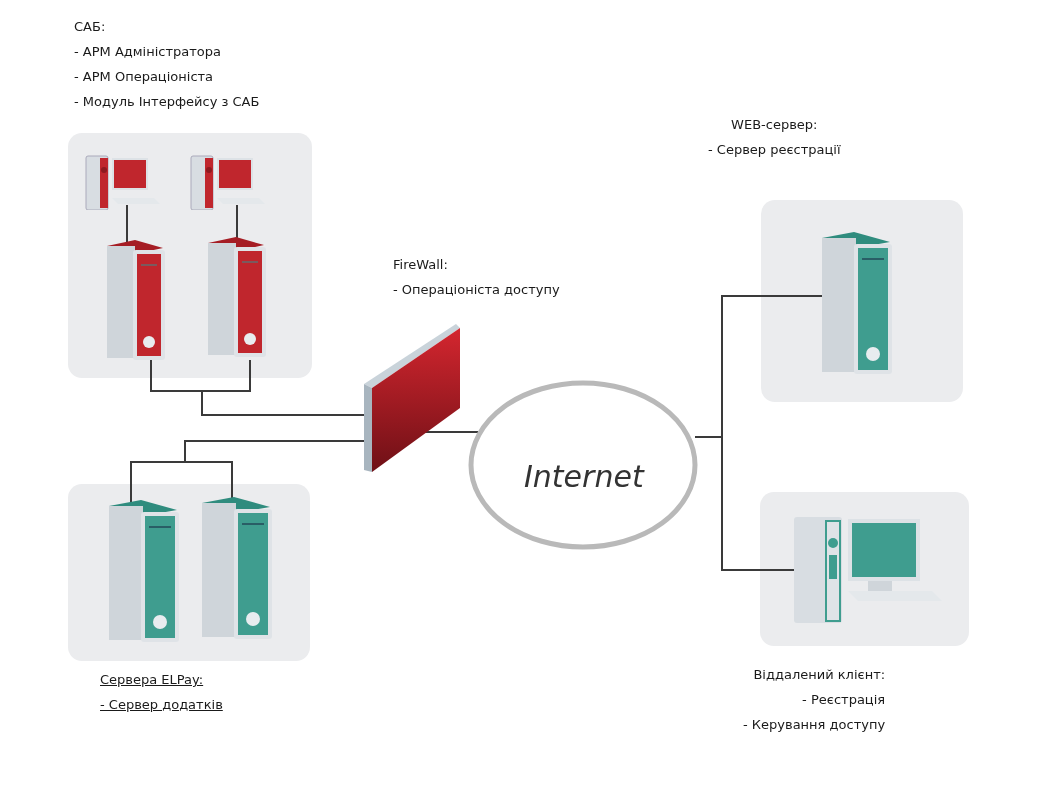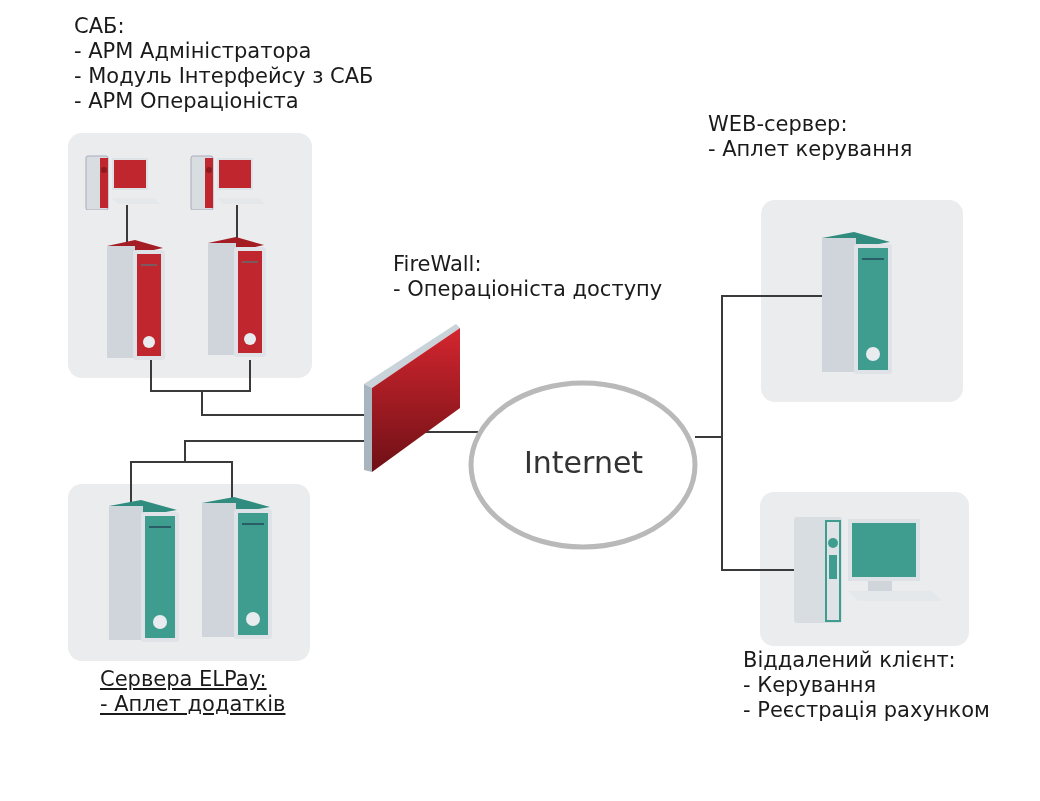--- a/index.html
+++ b/index.html
@@ -1,18 +1,18 @@
 <!DOCTYPE html>
 <html><head>
 <meta charset="utf-8">
 <style>
   html, body { margin:0; padding:0; background:#ffffff; }
   body { width:1040px; height:801px; position:relative; overflow:hidden;
          font-family:"DejaVu Sans", "Liberation Sans", sans-serif; color:#1a1a1a; }
-  .label { position:absolute; font-size:21px; line-height:25px; white-space:nowrap; }
+  .label { position:absolute; font-size:13px; line-height:25px; white-space:nowrap; }
   .label div { display:block; }
   .panel { position:absolute; background:#ebecee; border-radius:14px; }
   svg.wires { position:absolute; left:0; top:0; }
   .node { position:absolute; }
   .inet-text { position:absolute; font-size:30px; color:#333; }
 </style>
 </head>
 <body>
 
 <div class="panel" style="left:68px;top:133px;width:244px;height:245px;"></div>
@@ -35,21 +35,21 @@
     <line x1="425" y1="432" x2="478" y2="432"></line>
 
     <line x1="695" y1="437" x2="722" y2="437"></line>
     <polyline points="822,296 722,296 722,570 795,570"></polyline>
   </g>
 </svg>
 
 <svg class="node" style="left:465px;top:375px;" width="240" height="180">
   <ellipse cx="118" cy="90" rx="112" ry="82" fill="#ffffff" stroke="#b9b9b9" stroke-width="5"></ellipse>
 </svg>
-<div class="inet-text" style="left:524px;top:445px;">Internet</div>
+<div class="inet-text" style="left:524px;top:459px;font-style:italic;">Internet</div>
 
 <svg class="node" style="left:360px;top:318px;" width="110" height="160">
   <defs>
     <linearGradient id="fwg" x1="0" y1="0" x2="0" y2="1">
       <stop offset="0" stop-color="#d4262f"></stop>
       <stop offset="1" stop-color="#6e1016"></stop>
     </linearGradient>
   </defs>
   <polygon points="4,66 96,6 100,10 12,70" fill="#c9d3da"></polygon>
   <polygon points="4,66 12,70 12,154 4,152" fill="#a8b5bf"></polygon>
@@ -123,36 +123,36 @@
   <rect x="37" y="42" width="8" height="24" fill="#3f9d8f"></rect>
   <rect x="56" y="6" width="72" height="62" fill="#dde2e6"></rect>
   <rect x="60" y="10" width="64" height="54" fill="#3f9d8f"></rect>
   <polygon points="56,78 140,78 150,88 66,88" fill="#e4e8eb"></polygon>
   <rect x="76" y="68" width="24" height="10" fill="#cfd5da"></rect>
 </svg>
 
 <div class="label" style="left:74px;top:14px;">
   <div>САБ:</div>
   <div>- АРМ Адміністратора</div>
+  <div>- АРМ Операціоніста</div>
   <div>- Модуль Інтерфейсу з САБ</div>
-  <div>- АРМ Операціоніста</div>
 </div>
 
 <div class="label" style="left:393px;top:252px;">
   <div>FireWall:</div>
   <div>- Операціоніста доступу</div>
 </div>
 
-<div class="label" style="left:708px;top:112px;">
+<div class="label" style="left:708px;top:112px;text-align:center;">
   <div>WEB-сервер:</div>
-  <div>- Аплет керування</div>
+  <div>- Сервер реєстрації</div>
 </div>
 
 <div class="label" style="left:100px;top:667px;text-decoration:underline;">
   <div>Сервера ELPay:</div>
-  <div>- Аплет додатків</div>
+  <div>- Сервер додатків</div>
 </div>
 
-<div class="label" style="left:743px;top:648px;">
+<div class="label" style="left:743px;top:662px;text-align:right;">
   <div>Віддалений клієнт:</div>
-  <div>- Керування</div>
-  <div>- Реєстрація рахунком</div>
+  <div>- Реєстрація</div>
+  <div>- Керування доступу</div>
 </div>
 
 </body></html>

